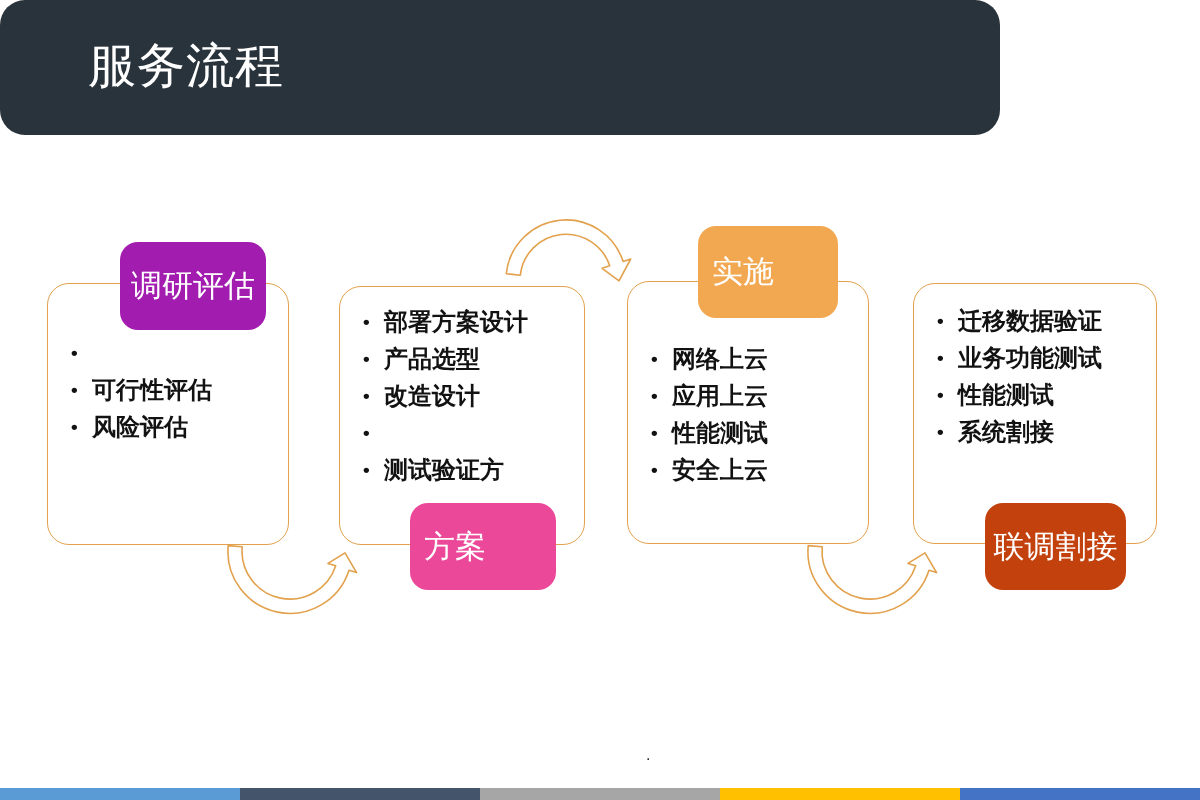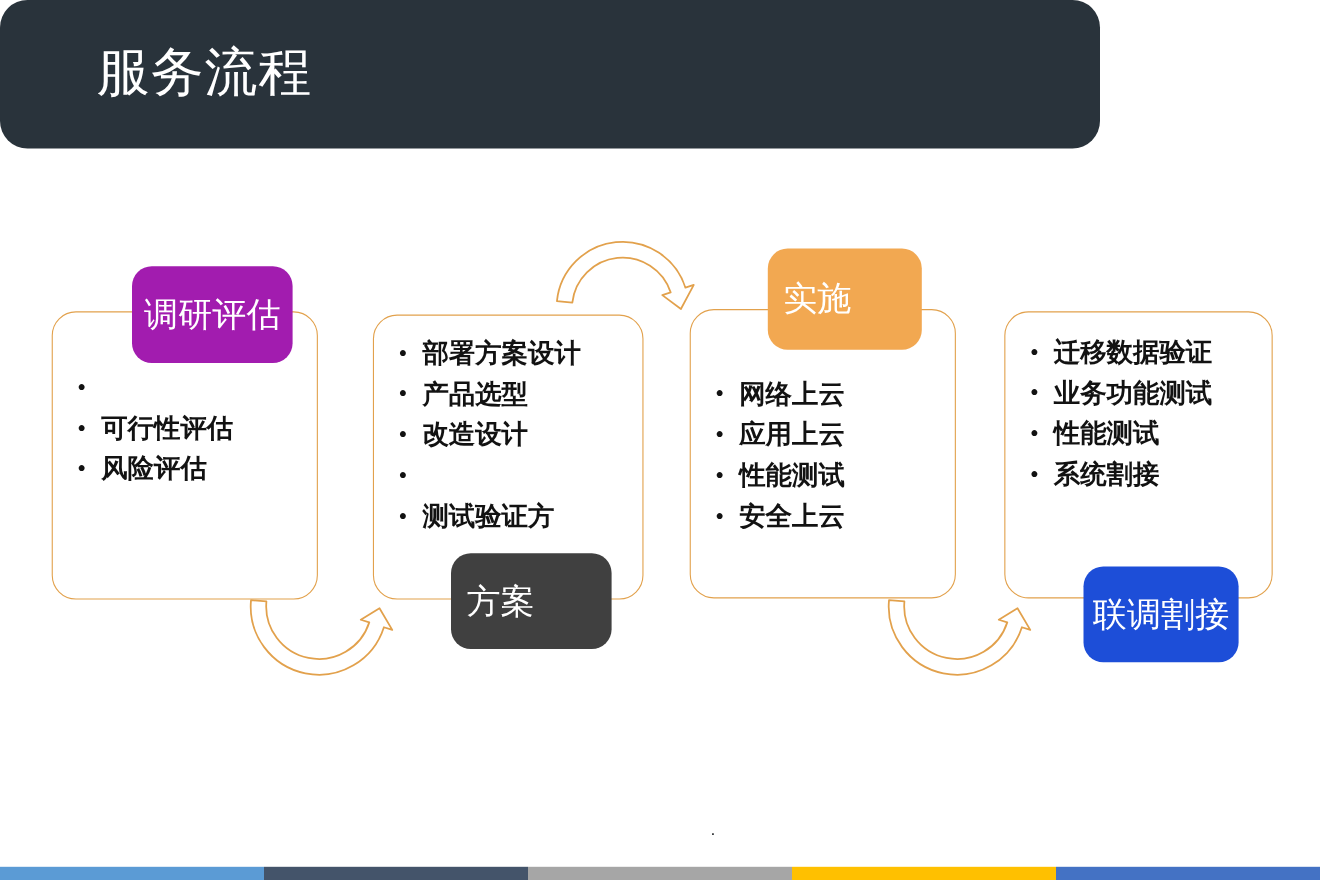--- a/index.html
+++ b/index.html
@@ -155,27 +155,27 @@
     <li>
         <span class="blt">•</span>
         <span>系统割接</span>
       </li>
   </ul>
 </section>
 
 <div class="stage-tab tab-research" style="background: #a21caf;">
   <span>调研评估</span>
 </div>
-<div class="stage-tab tab-plan tab-left" style="background: #404040;">
+<div class="stage-tab tab-plan tab-left" style="background: #ec4899;">
   <span>方案</span>
 </div>
 <div class="stage-tab tab-implement tab-left" style="background: rgb(242, 168, 81);">
   <span>实施</span>
 </div>
-<div class="stage-tab tab-cutover" style="background: #1d4ed8; margin-top: 12px;">
+<div class="stage-tab tab-cutover" style="background: #c2410c;">
   <span>联调割接</span>
 </div>
 
 <span class="stray-period">.</span>
 
 <footer class="theme-strip">
   <div style="background: rgb(91, 155, 213);"></div>
   <div style="background: rgb(68, 84, 106);"></div>
   <div style="background: rgb(166, 166, 166);"></div>
   <div style="background: rgb(255, 192, 0);"></div>

